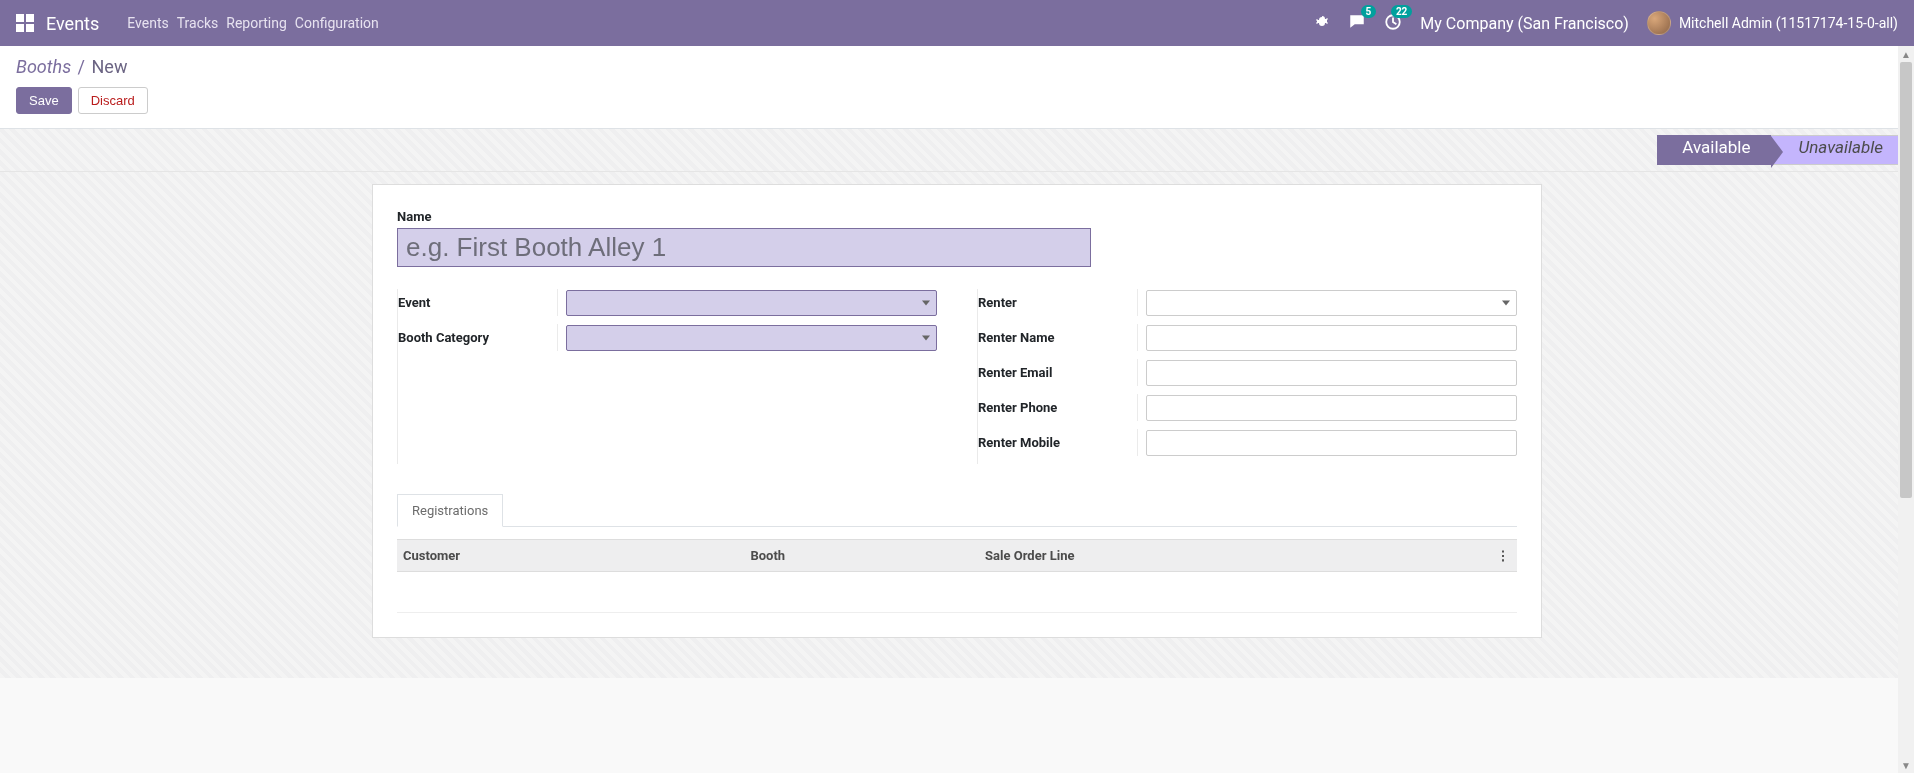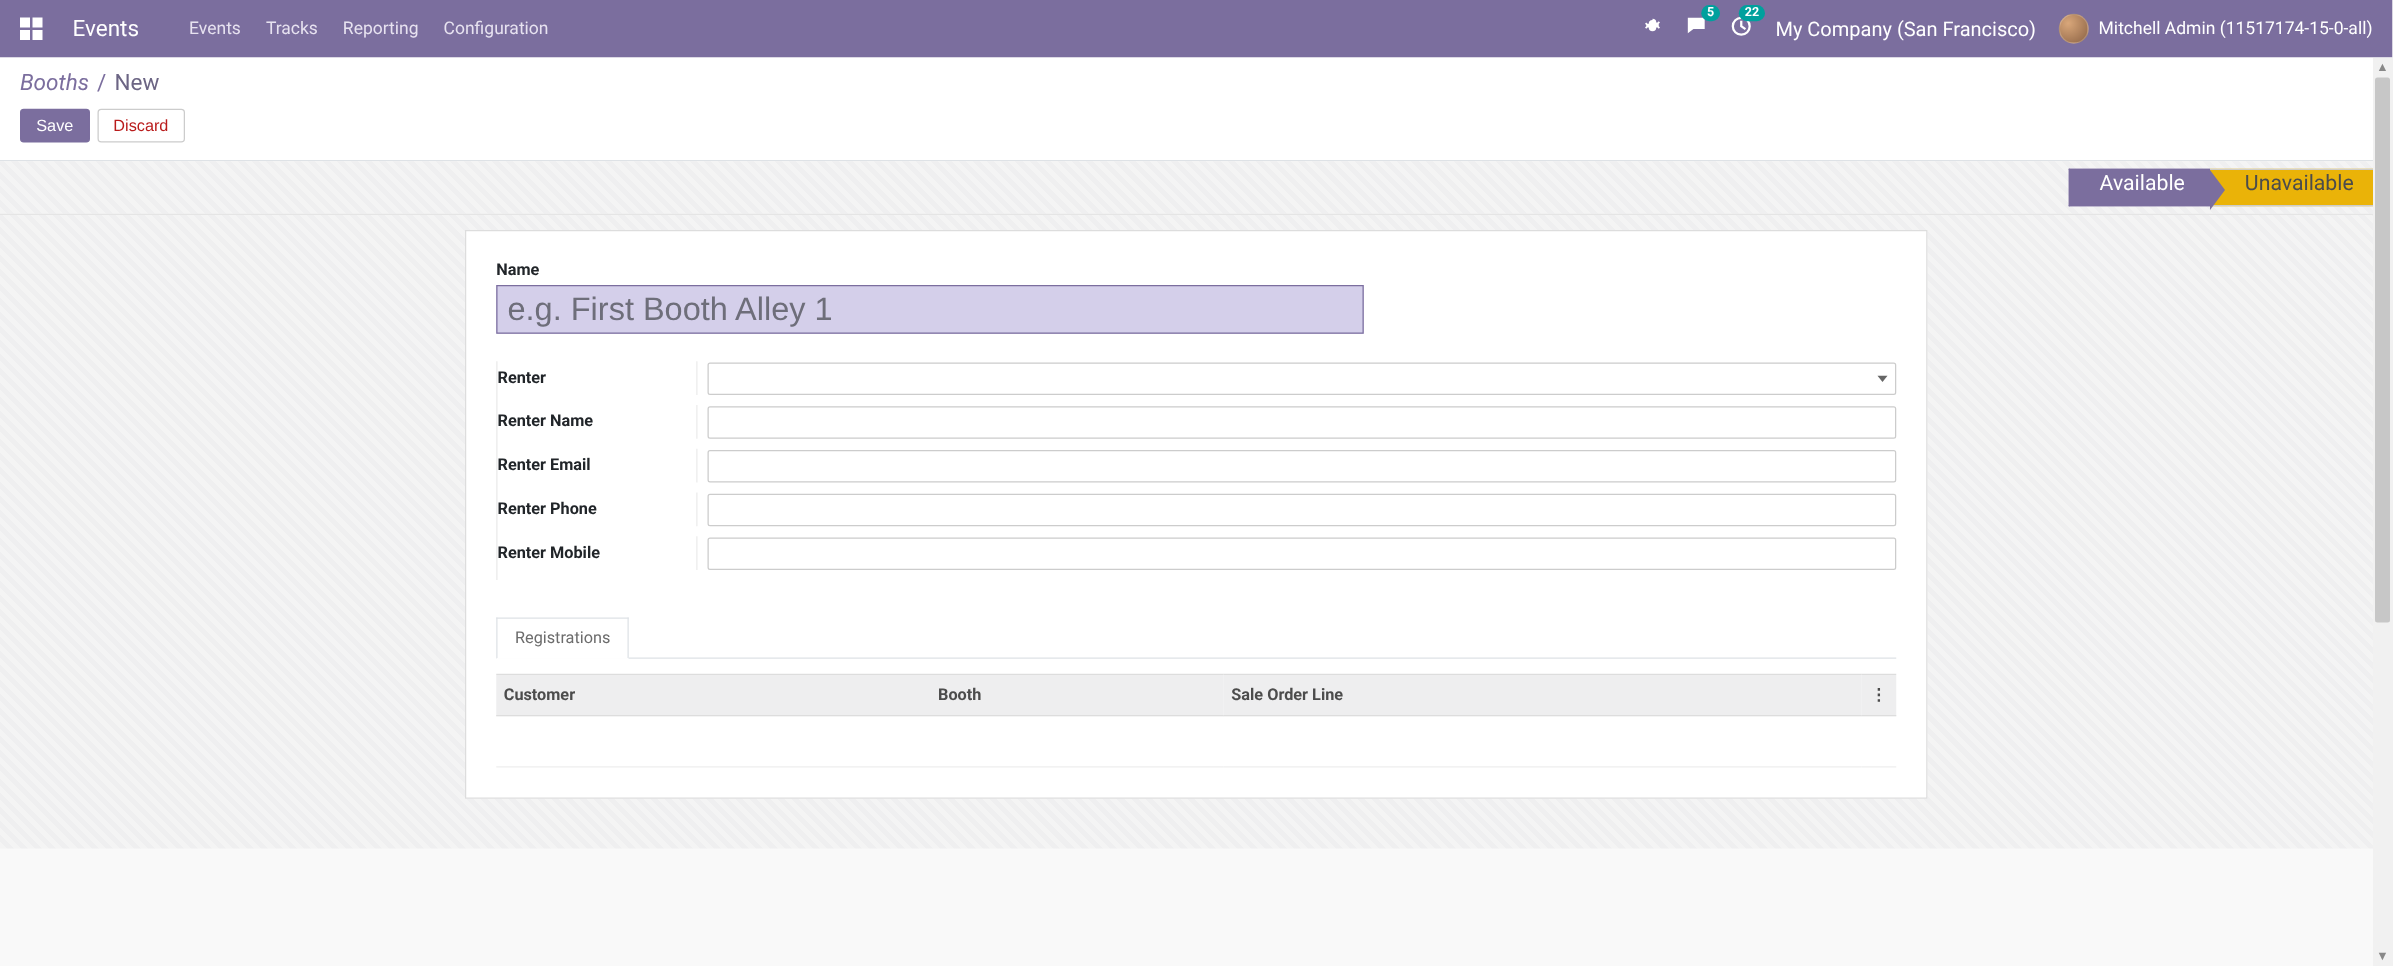--- a/index.html
+++ b/index.html
@@ -11,21 +11,21 @@
   }
 
   
   .topnav {
     background: #7B6E9E;
     color: #fff;
     height: 46px;
     display: flex;
     align-items: center;
     padding: 0 16px;
-    gap: 20px;
+    gap: 8px;
   }
   .apps-icon {
     display: inline-flex;
     flex-wrap: wrap;
     width: 18px;
     height: 18px;
     gap: 2px;
     cursor: pointer;
   }
   .apps-icon span {
@@ -125,22 +125,23 @@
     content: "";
     position: absolute;
     right: -12px;
     top: 0;
     border-top: 16px solid transparent;
     border-bottom: 16px solid transparent;
     border-left: 12px solid #7B6E9E;
     z-index: 2;
   }
   .stage.inactive {
-    background: #eab308;
+    background: #c4b5fd;
     color: #4c4c4c;
+    font-style: italic;
   }
   .stage.inactive { border-right: 1px solid #ccc; padding-left: 28px; }
 
   
   .content-area {
     display: flex;
     justify-content: center;
     padding: 0 10px 40px 10px;
     background:
       repeating-linear-gradient(45deg, #f4f4f4 0 4px, #efeff0 4px 8px);
@@ -353,20 +354,38 @@
   </div>
 </div>
 
 <div class="content-area">
   <div class="sheet">
 
     <label class="name-label">Name</label>
     <input class="name-input" type="text" placeholder="e.g. First Booth Alley 1" style="">
 
     <div class="form-cols">
+      <div class="form-col">
+        <div class="row">
+          <div class="lbl">Event</div>
+          <div class="fld">
+            <div class="m2o">
+              <div class="caret"></div>
+            </div>
+          </div>
+        </div>
+        <div class="row">
+          <div class="lbl">Booth Category</div>
+          <div class="fld">
+            <div class="m2o">
+              <div class="caret"></div>
+            </div>
+          </div>
+        </div>
+      </div>
 
       <div class="form-col">
         <div class="row">
           <div class="lbl">Renter</div>
           <div class="fld">
             <div class="m2o light">
               <div class="caret"></div>
             </div>
           </div>
         </div>

